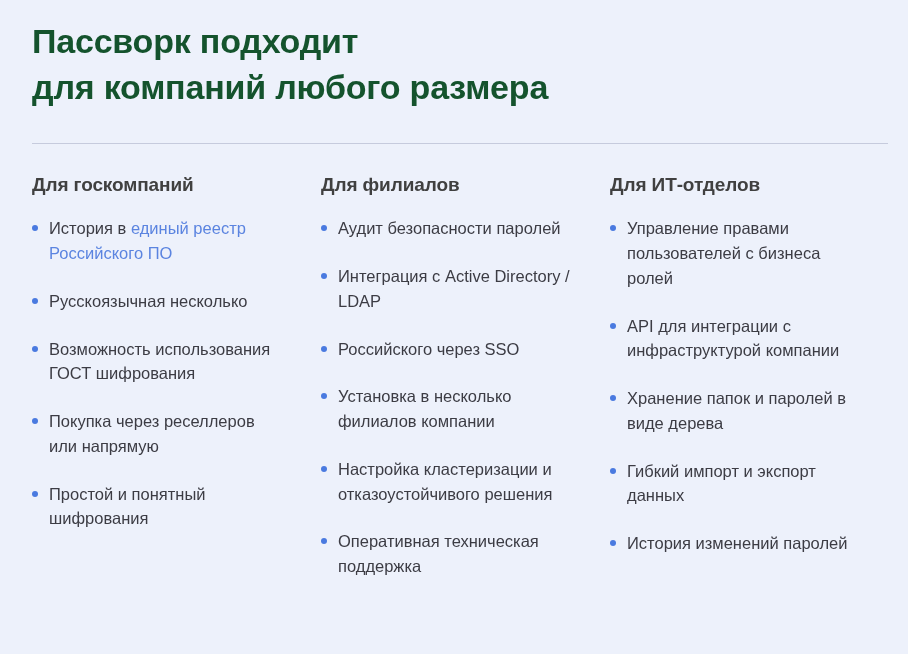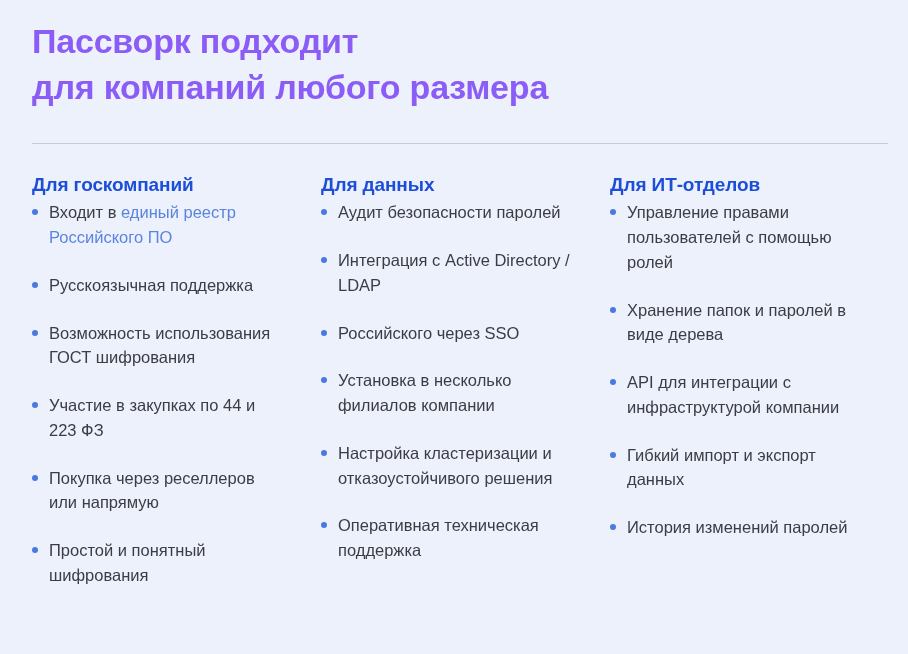--- a/index.html
+++ b/index.html
@@ -23,21 +23,21 @@
     padding: 0 32px;
   }
 
   
   .headline {
     padding-top: 18px;
     font-size: 34px;
     line-height: 1.36;
     font-weight: 700;
     letter-spacing: -0.2px;
-    color: #8b5cf6;
+    color: #14532d;
     white-space: pre-line;
   }
 
   
   .divider {
     margin-top: 33px;
     height: 1px;
     background: #c6cbdd;
     width: 856px;
   }
@@ -50,23 +50,23 @@
 
   .column {
     width: 285px;
     flex: 0 0 285px;
   }
   .column + .column { margin-left: 4px; }
 
   .col-title {
     font-size: 19px;
     font-weight: 700;
-    color: #1d4ed8;
+    color: #404040;
     letter-spacing: -0.1px;
-    margin-bottom: 4px;
+    margin-bottom: 20px;
   }
 
   .feature-list { list-style: none; }
 
   .feature-item {
     position: relative;
     padding-left: 17px;
     margin-bottom: 23px;
     font-size: 16.5px;
     line-height: 1.5;
@@ -100,46 +100,45 @@
   <h1 class="headline">Пассворк подходит
 для компаний любого размера</h1>
 
   <div class="divider"></div>
 
   <div class="columns">
 
     <div class="column">
       <div class="col-title">Для госкомпаний</div>
       <ul class="feature-list">
-        <li class="feature-item"><span>Входит в </span><a class="feature-link" href="#">единый реестр Российского ПО</a></li>
-        <li class="feature-item">Русскоязычная поддержка</li>
+        <li class="feature-item"><span>История в </span><a class="feature-link" href="#">единый реестр Российского ПО</a></li>
+        <li class="feature-item">Русскоязычная несколько</li>
         <li class="feature-item">Возможность использования ГОСТ шифрования</li>
-        <li class="feature-item">Участие в закупках по 44 и 223 ФЗ</li>
         <li class="feature-item">Покупка через реселлеров или напрямую</li>
         <li class="feature-item">Простой и понятный шифрования</li>
       </ul>
     </div>
 
     <div class="column">
-      <div class="col-title">Для данных</div>
+      <div class="col-title">Для филиалов</div>
       <ul class="feature-list">
         <li class="feature-item">Аудит безопасности паролей</li>
         <li class="feature-item">Интеграция с Active Directory / LDAP</li>
         <li class="feature-item">Российского через SSO</li>
         <li class="feature-item">Установка в несколько филиалов компании</li>
         <li class="feature-item">Настройка кластеризации и отказоустойчивого решения</li>
         <li class="feature-item">Оперативная техническая поддержка</li>
       </ul>
     </div>
 
     <div class="column">
       <div class="col-title">Для ИТ-отделов</div>
       <ul class="feature-list">
-        <li class="feature-item">Управление правами пользователей с помощью ролей</li>
+        <li class="feature-item">Управление правами пользователей с бизнеса ролей</li>
+        <li class="feature-item">API для интеграции с инфраструктурой компании</li>
         <li class="feature-item">Хранение папок и паролей в виде дерева</li>
-        <li class="feature-item">API для интеграции с инфраструктурой компании</li>
         <li class="feature-item">Гибкий импорт и экспорт данных</li>
         <li class="feature-item">История изменений паролей</li>
       </ul>
     </div>
 
   </div>
 </div>
 
 </body></html>

